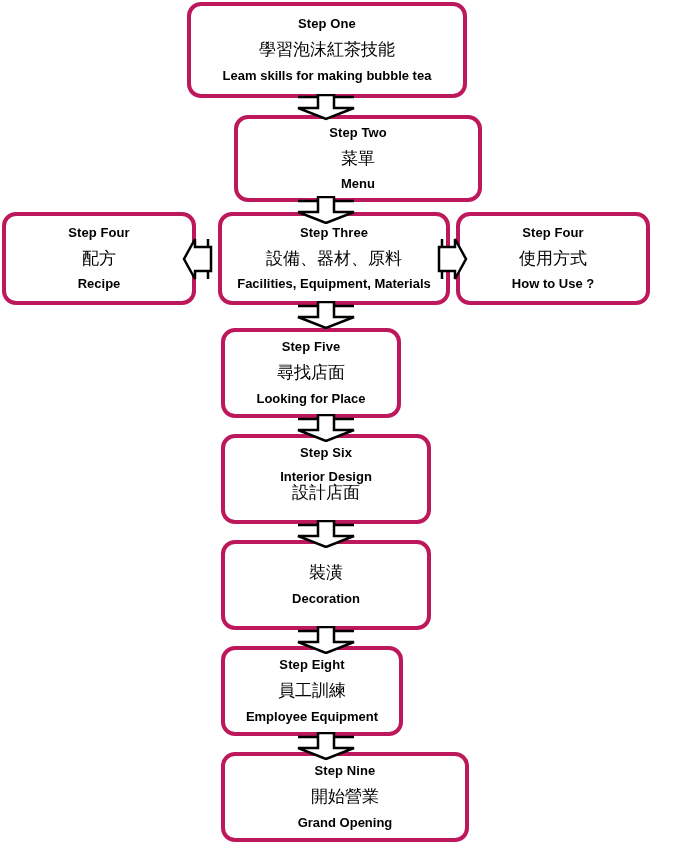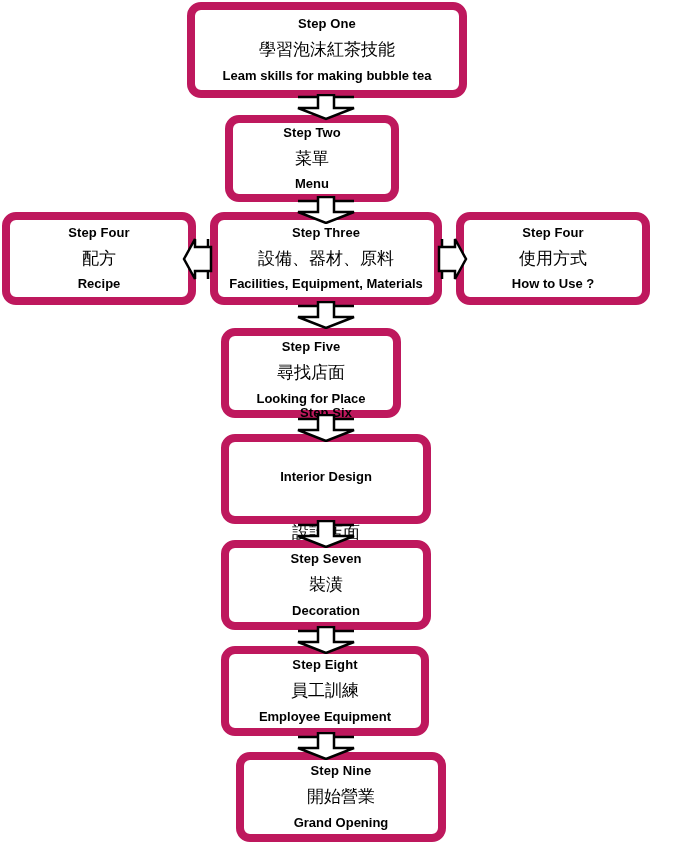--- a/index.html
+++ b/index.html
@@ -13,21 +13,21 @@
     height: 854px;
     background: #ffffff;
     font-family: "Liberation Sans", "DejaVu Sans", sans-serif;
     overflow: hidden;
   }
 
   
   .node {
     position: absolute;
     box-sizing: border-box;
-    border: 8px solid #be185d;
+    border: 4px solid #be185d;
     border-radius: 14px;
     background: #ffffff;
     display: flex;
     flex-direction: column;
     align-items: center;
     justify-content: center;
     z-index: 2;
   }
   .node .ln {
     display: block;
@@ -80,21 +80,21 @@
     <span class="ln ln-en">Leam skills for making bubble tea</span>
   </div>
 
   <div class="vconn" style="left:290px; top:94px; width:72px; height:28px;">
     <svg width="72" height="28" viewBox="0 0 72 28">
       <path d="M 8 3 L 64 3" stroke="#000" stroke-width="2.5" fill="none"></path>
       <path d="M 28 1 L 28 14 L 8 14 L 36 25 L 64 14 L 44 14 L 44 1 Z" fill="#ffffff" stroke="#000000" stroke-width="2.5" stroke-linejoin="miter"></path>
     </svg>
   </div>
 
-  <div class="node" style="left:225px; top:115px; width:174px; height:87px;">
+  <div class="node" style="left:234px; top:115px; width:248px; height:87px;">
     <span class="ln ln-step">Step Two</span>
     <span class="ln ln-zh">菜單</span>
     <span class="ln ln-en">Menu</span>
   </div>
 
   <div class="vconn" style="left:290px; top:196px; width:72px; height:28px;">
     <svg width="72" height="28" viewBox="0 0 72 28">
       <path d="M 8 5 L 64 5" stroke="#000" stroke-width="2.5" fill="none"></path>
       <path d="M 28 1 L 28 16 L 8 16 L 36 27 L 64 16 L 44 16 L 44 1 Z" fill="#ffffff" stroke="#000000" stroke-width="2.5" stroke-linejoin="miter"></path>
     </svg>
@@ -106,21 +106,21 @@
     <span class="ln ln-en">Recipe</span>
   </div>
 
   <div class="hconn" style="left:181px; top:233px; width:32px; height:52px;">
     <svg width="32" height="52" viewBox="0 0 32 52">
       <path d="M 27 6 L 27 46" stroke="#000" stroke-width="2.5" fill="none"></path>
       <path d="M 30 14 L 14 14 L 14 6 L 3 26 L 14 46 L 14 38 L 30 38 Z" fill="#ffffff" stroke="#000000" stroke-width="2.5" stroke-linejoin="miter"></path>
     </svg>
   </div>
 
-  <div class="node" style="left:210px; top:212px; width:232px; height:93px;">
+  <div class="node" style="left:218px; top:212px; width:232px; height:93px;">
     <span class="ln ln-step">Step Three</span>
     <span class="ln ln-zh">設備、器材、原料</span>
     <span class="ln ln-en">Facilities, Equipment, Materials</span>
   </div>
 
   <div class="hconn" style="left:437px; top:233px; width:32px; height:52px;">
     <svg width="32" height="52" viewBox="0 0 32 52">
       <path d="M 5 6 L 5 46" stroke="#000" stroke-width="2.5" fill="none"></path>
       <path d="M 2 14 L 18 14 L 18 6 L 29 26 L 18 46 L 18 38 L 2 38 Z" fill="#ffffff" stroke="#000000" stroke-width="2.5" stroke-linejoin="miter"></path>
     </svg>
@@ -145,58 +145,57 @@
     <span class="ln ln-en">Looking for Place</span>
   </div>
 
   <div class="vconn" style="left:290px; top:414px; width:72px; height:28px;">
     <svg width="72" height="28" viewBox="0 0 72 28">
       <path d="M 8 5 L 64 5" stroke="#000" stroke-width="2.5" fill="none"></path>
       <path d="M 28 1 L 28 16 L 8 16 L 36 27 L 64 16 L 44 16 L 44 1 Z" fill="#ffffff" stroke="#000000" stroke-width="2.5" stroke-linejoin="miter"></path>
     </svg>
   </div>
 
-  <div class="node" style="left:221px; top:434px; width:210px; height:90px;gap:40px;">
+  <div class="node" style="left:221px; top:434px; width:210px; height:90px;">
     <span class="ln ln-step">Step Six</span>
     <span class="ln ln-en">Interior Design</span>
     <span class="ln ln-zh">設計店面</span>
   </div>
 
   <div class="vconn" style="left:290px; top:520px; width:72px; height:28px;">
     <svg width="72" height="28" viewBox="0 0 72 28">
       <path d="M 8 5 L 64 5" stroke="#000" stroke-width="2.5" fill="none"></path>
       <path d="M 28 1 L 28 16 L 8 16 L 36 27 L 64 16 L 44 16 L 44 1 Z" fill="#ffffff" stroke="#000000" stroke-width="2.5" stroke-linejoin="miter"></path>
     </svg>
   </div>
 
   <div class="node" style="left:221px; top:540px; width:210px; height:90px;">
-    <span class="ln ln-step">Step Seven</span>
     <span class="ln ln-zh">裝潢</span>
     <span class="ln ln-en">Decoration</span>
   </div>
 
   <div class="vconn" style="left:290px; top:626px; width:72px; height:28px;">
     <svg width="72" height="28" viewBox="0 0 72 28">
       <path d="M 8 5 L 64 5" stroke="#000" stroke-width="2.5" fill="none"></path>
       <path d="M 28 1 L 28 16 L 8 16 L 36 27 L 64 16 L 44 16 L 44 1 Z" fill="#ffffff" stroke="#000000" stroke-width="2.5" stroke-linejoin="miter"></path>
     </svg>
   </div>
 
-  <div class="node" style="left:221px; top:646px; width:208px; height:90px;">
+  <div class="node" style="left:221px; top:646px; width:182px; height:90px;">
     <span class="ln ln-step">Step Eight</span>
     <span class="ln ln-zh">員工訓練</span>
     <span class="ln ln-en">Employee Equipment</span>
   </div>
 
   <div class="vconn" style="left:290px; top:732px; width:72px; height:28px;">
     <svg width="72" height="28" viewBox="0 0 72 28">
       <path d="M 8 5 L 64 5" stroke="#000" stroke-width="2.5" fill="none"></path>
       <path d="M 28 1 L 28 16 L 8 16 L 36 27 L 64 16 L 44 16 L 44 1 Z" fill="#ffffff" stroke="#000000" stroke-width="2.5" stroke-linejoin="miter"></path>
     </svg>
   </div>
 
-  <div class="node" style="left:236px; top:752px; width:210px; height:90px;">
+  <div class="node" style="left:221px; top:752px; width:248px; height:90px;">
     <span class="ln ln-step">Step Nine</span>
     <span class="ln ln-zh">開始營業</span>
     <span class="ln ln-en">Grand Opening</span>
   </div>
 
 </div>
 
 </body></html>

